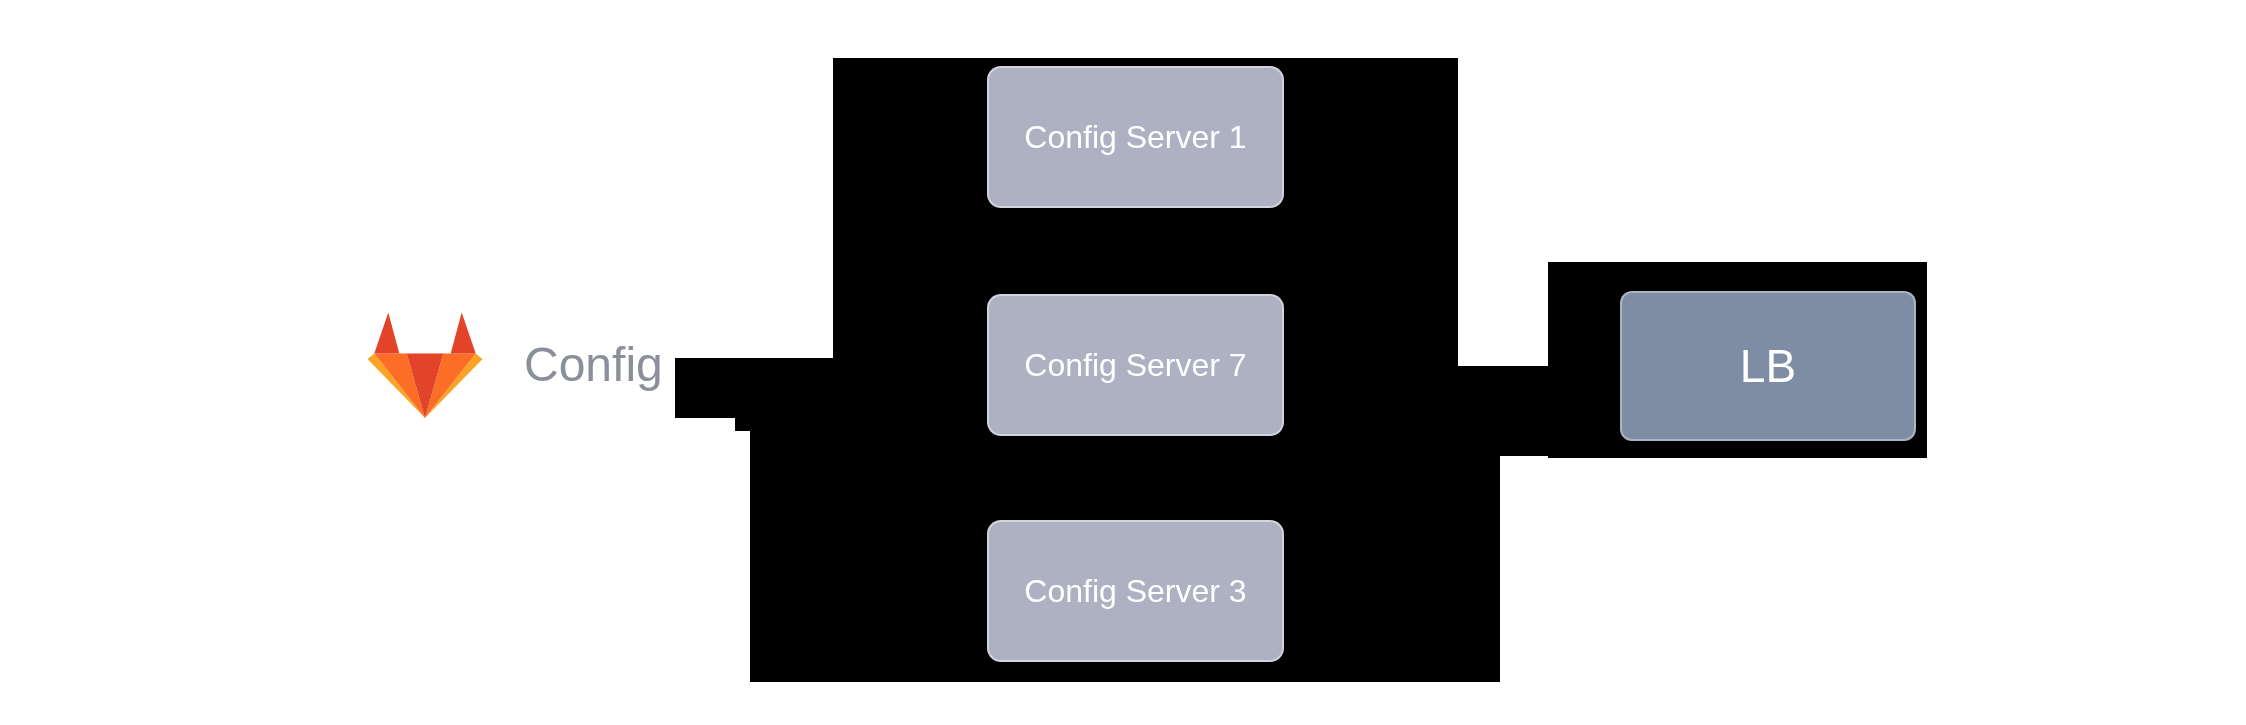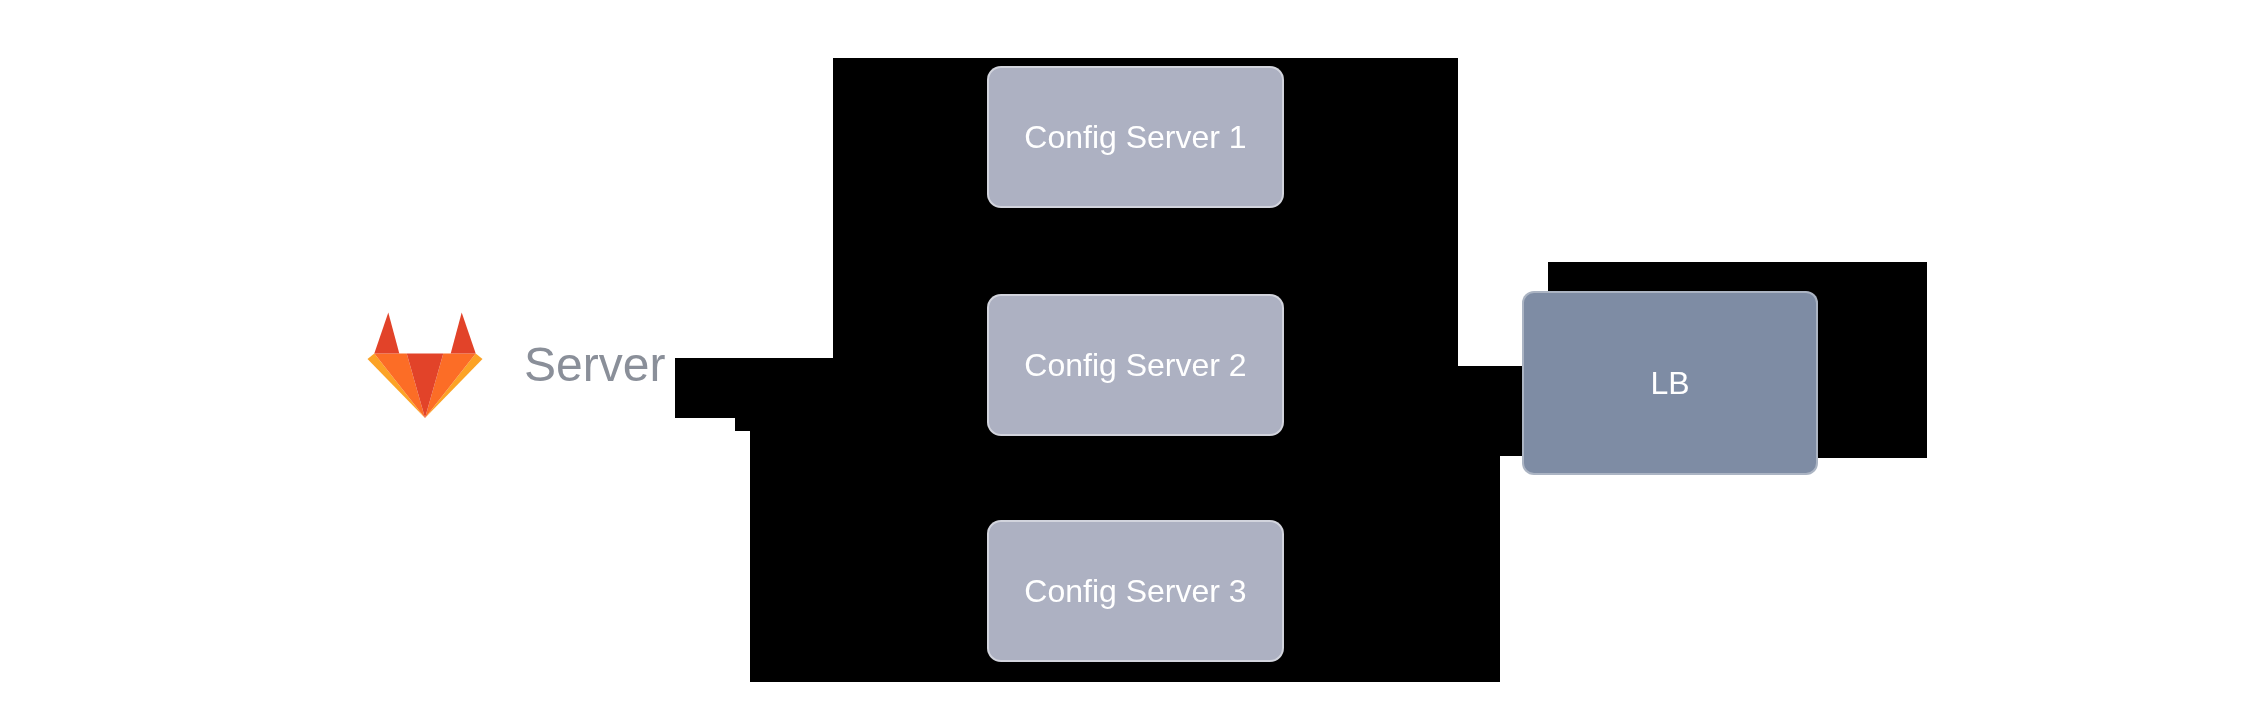--- a/index.html
+++ b/index.html
@@ -22,25 +22,25 @@
   }
   .cs-node{
     left:978px;width:297px;height:142px;
     background:#adb1c2;
     border:2px solid rgba(255,255,255,0.45);
     border-radius:14px;
     font-size:32px;
     margin-left:9px;
   }
   .lb-node{
-    left:1522px;top:291px;width:296px;height:184px;
+    left:1620px;top:291px;width:296px;height:150px;
     background:#7e8ca4;
     border:2px solid rgba(255,255,255,0.35);
     border-radius:12px;
-    font-size:32px;
+    font-size:46px;
   }
   
   .conn-gitlab-a{left:675px;top:358px;width:62px;height:60px;}
   .conn-gitlab-b{left:735px;top:358px;width:102px;height:73px;}
   .conn-upper{left:833px;top:58px;width:625px;height:308px;}
   .conn-lower{left:750px;top:366px;width:750px;height:316px;}
   .conn-lb-stub{left:1500px;top:366px;width:52px;height:90px;}
   .conn-lb-backdrop{left:1548px;top:262px;width:379px;height:196px;}
   
   .tanuki{left:367px;top:312px;width:116px;height:106px;}
@@ -66,27 +66,27 @@
 
   <svg class="abs tanuki" viewBox="0 0 116 106" aria-hidden="true">
     <polygon points="0.5,47 7.3,41.5 58,106" fill="#fca326"></polygon>
     <polygon points="108.7,41.5 115.5,47 58,106" fill="#fca326"></polygon>
     <polygon points="7.3,41.5 39.7,41.5 58,106" fill="#fc6d26"></polygon>
     <polygon points="76.3,41.5 108.7,41.5 58,106" fill="#fc6d26"></polygon>
     <polygon points="7.3,41.5 21.3,0.5 32.3,41.5" fill="#e24329"></polygon>
     <polygon points="83.7,41.5 94.7,0.5 108.7,41.5" fill="#e24329"></polygon>
     <polygon points="39.7,41.5 76.3,41.5 58,106" fill="#e24329"></polygon>
   </svg>
-  <div class="abs wordmark">Server</div>
+  <div class="abs wordmark">Config</div>
 
   <div class="node cs-node" style="top:66px">
     <span>Config Server 1</span>
   </div>
   <div class="node cs-node" style="top:294px">
-    <span>Config Server 2</span>
+    <span>Config Server 7</span>
   </div>
   <div class="node cs-node" style="top:520px">
     <span>Config Server 3</span>
   </div>
 
   <div class="node lb-node">
     <span>LB</span>
   </div>
 
 </div>

